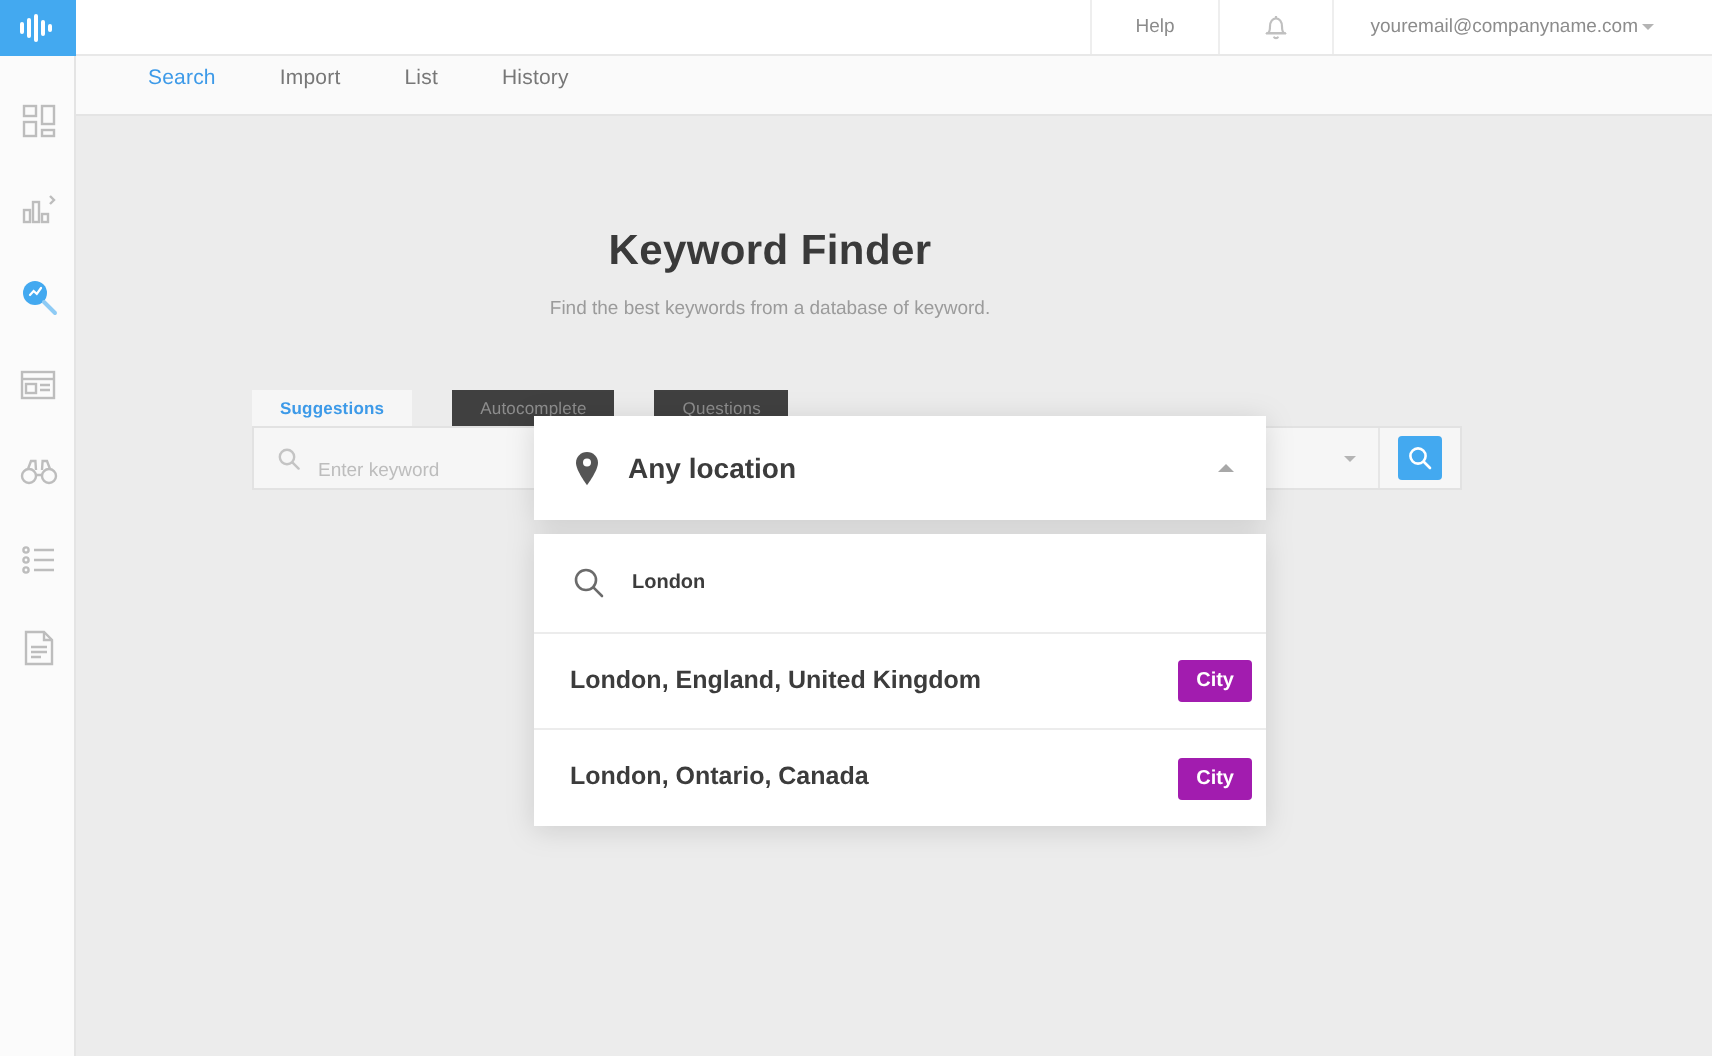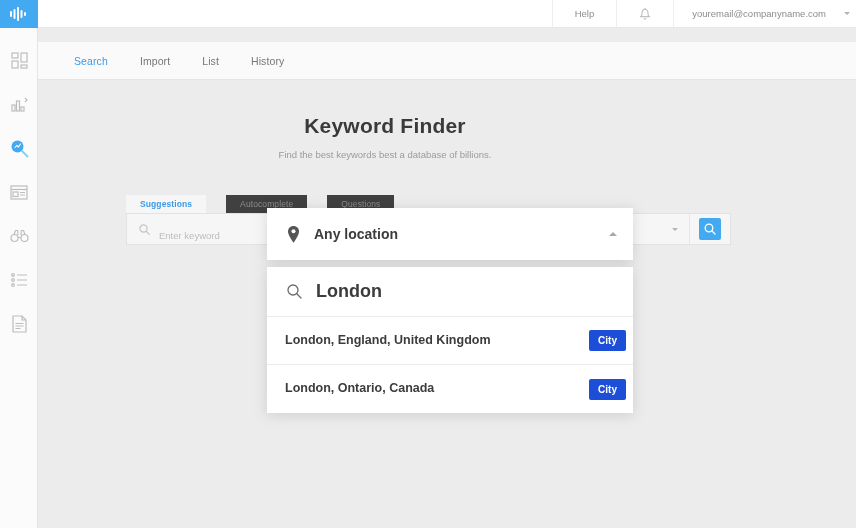--- a/index.html
+++ b/index.html
@@ -32,29 +32,29 @@
     position: absolute; left: 38px; top: 0; width: 818px; height: 28px;
     background: #fff; border-bottom: 1px solid #e8e8e8;
     display: flex; justify-content: flex-end; align-items: stretch; z-index: 5;
   }
   .top-link {
     display: flex; align-items: center; padding: 0 22px;
     font-size: 9.5px; color: #8c8c8c; border-left: 1px solid #eeeeee;
     cursor: pointer; white-space: nowrap;
   }
   .top-bell { padding: 0 22px; }
-  .top-user { padding: 0 6px 0 18px; gap: 18px; }
+  .top-user { padding: 0 29px 0 18px; gap: 2px; }
   .caret-sm {
     width: 0; height: 0; border-left: 3px solid transparent;
     border-right: 3px solid transparent; border-top: 3px solid #b4b4b4;
   }
 
   
   .subnav {
-    position: absolute; left: 38px; top: 42px; width: 818px; height: 38px;
+    position: absolute; left: 38px; top: 20px; width: 818px; height: 38px;
     background: #fafafa; border-bottom: 1px solid #e4e4e4;
     display: flex; align-items: center; padding-left: 20px; z-index: 4;
   }
   .subnav-tab {
     font-size: 10.5px; color: #777; padding: 0 16px; cursor: pointer;
     letter-spacing: .1px;
   }
   .subnav-tab.active { color: #3d9ae8; }
 
   
@@ -118,30 +118,30 @@
   .locdd-label { font-size: 14px; color: #3c3c3c; flex: 1; }
   .locdd-chev {
     width: 0; height: 0; border-left: 4px solid transparent;
     border-right: 4px solid transparent; border-bottom: 4px solid #a8a8a8;
   }
   .locdd-body { margin-top: 7px; background: #fff; }
   .locdd-search {
     height: 50px; display: flex; align-items: center; padding: 0 20px;
     border-bottom: 1px solid #ececec; gap: 14px;
   }
-  .locdd-search-val { font-size: 18px; color: #3c3c3c; }
+  .locdd-search-val { font-size: 10px; color: #3c3c3c; }
   .loc-row {
     min-height: 48px; display: flex; align-items: center;
     padding: 9px 7px 9px 18px; border-bottom: 1px solid #ececec;
     cursor: pointer; gap: 15px;
   }
   .loc-row:last-child { border-bottom: none; }
   .loc-name { flex: 1; font-size: 12.5px; color: #3c3c3c; line-height: 1.55; }
   .badge {
-    background: #1d4ed8; color: #fff; font-size: 10px;
+    background: #a21caf; color: #fff; font-size: 10px;
     padding: 5px 9px; border-radius: 2px; white-space: nowrap;
   }
 </style>
 </head>
 <body>
 
 <div id="app">
 
   <div class="rail">
     <div class="rail-logo">
@@ -237,21 +237,21 @@
     <div class="subnav-tab">
       <span>List</span>
     </div>
     <div class="subnav-tab">
       <span>History</span>
     </div>
   </div>
 
   <div class="main">
     <div class="page-title">Keyword Finder</div>
-    <div class="page-sub">Find the best keywords best a database of billions.</div>
+    <div class="page-sub">Find the best keywords from a database of keyword.</div>
 
     <div class="search-wrap">
       <div class="stabs">
         <div class="stab active">
           <span>Suggestions</span>
         </div>
         <div class="stab">
           <span>Autocomplete</span>
         </div>
         <div class="stab">

